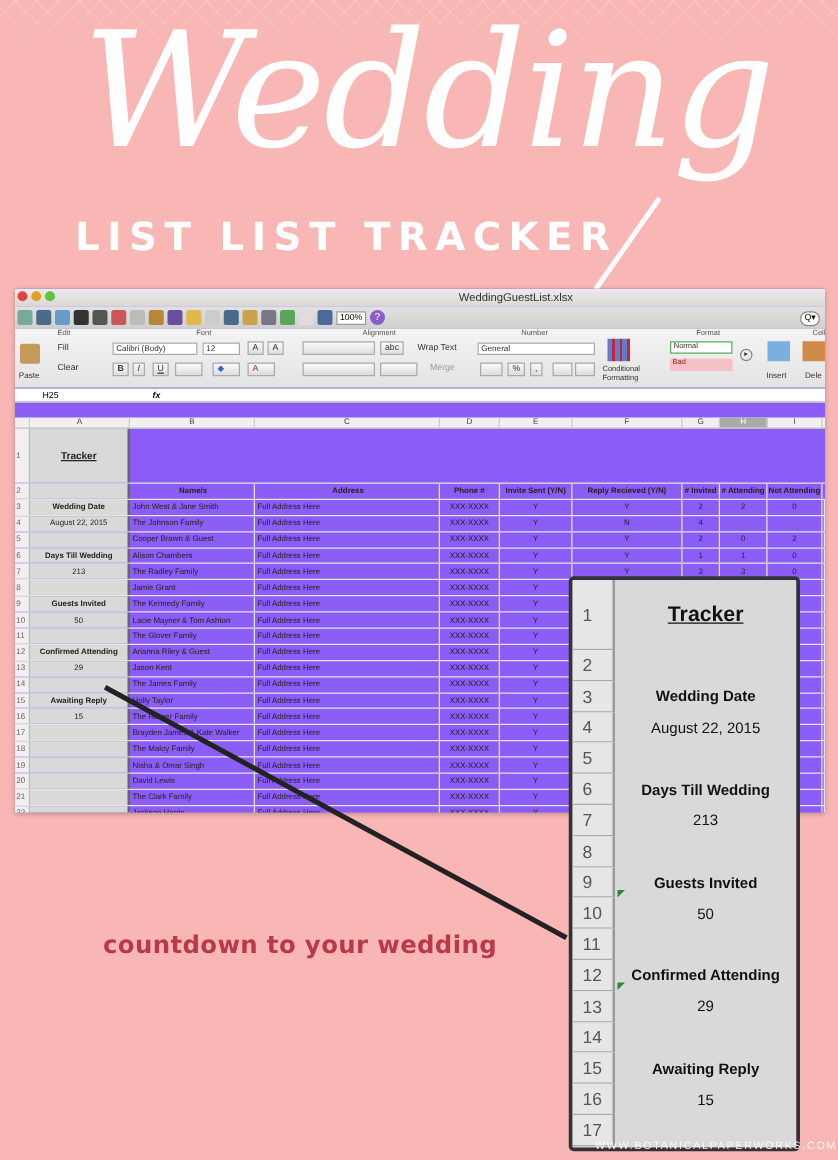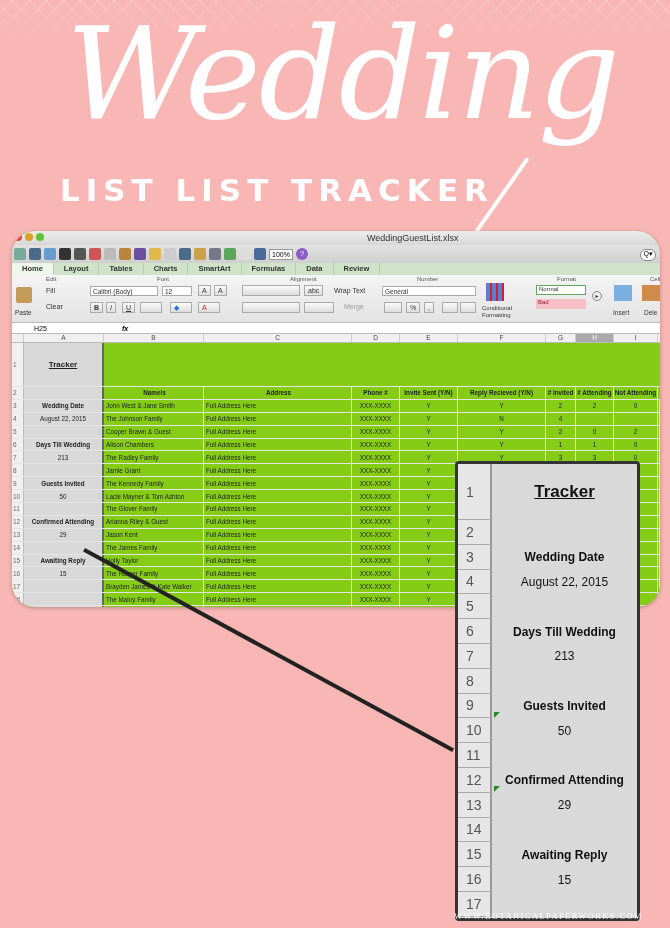--- a/index.html
+++ b/index.html
@@ -8,21 +8,21 @@
     background-image: repeating-linear-gradient(45deg, rgba(255,255,255,0.18) 0 1px, transparent 1px 12px),
                       repeating-linear-gradient(-45deg, rgba(255,255,255,0.18) 0 1px, transparent 1px 12px);
     -webkit-mask-image: linear-gradient(to bottom, #000, transparent); mask-image: linear-gradient(to bottom, #000, transparent); }
   .hero-script { position: absolute; left: 12px; top: 10px; width: 660px; text-align: center;
     font-family: "DejaVu Serif", serif; font-style: italic; font-size: 128px; color: #fff; letter-spacing: -2px; line-height: 1; }
   .hero-sub { position: absolute; left: 60px; top: 172px; font-family: "DejaVu Sans", sans-serif; font-weight: bold;
     color: #fff; font-size: 31px; letter-spacing: 6px; }
   .tail { position: absolute; left: 500px; top: 150px; width: 4px; height: 90px; background: #fff; transform: rotate(35deg); border-radius: 2px; }
 
   
-  .win { position: absolute; left: 12px; top: 231px; width: 648px; height: 376px; background: #84cc16; box-shadow: 0 1px 4px rgba(0,0,0,0.25); overflow: hidden; border-radius: 23px; }
+  .win { position: absolute; left: 12px; top: 231px; width: 648px; height: 419px; background: #8b5cf6; box-shadow: 0 1px 4px rgba(0,0,0,0.25); overflow: hidden; }
   .titlebar { height: 14px; background: linear-gradient(#ececec,#d8d8d8); position: relative; font-size: 9px; color: #333; }
   .lights { position: absolute; left: 2px; top: 2px; display: flex; gap: 3px; }
   .light { width: 8px; height: 8px; border-radius: 50%; }
   .title-text { position: absolute; left: 355px; top: 2px; }
   .toolbar { height: 18px; background: linear-gradient(#e2e2e2,#cfcfcf); display: flex; align-items: center; gap: 3px; padding-left: 2px; font-size: 8px; }
   .tb-icon { width: 12px; height: 12px; border-radius: 2px; display: inline-block; }
   .zoombox { border: 1px solid #999; background: #fff; font-size: 7px; padding: 0 2px; height: 11px; line-height: 10px; }
   .help { width: 12px; height: 12px; border-radius: 50%; background: #8a5cc8; color: #fff; font-size: 8px; text-align: center; line-height: 12px; }
   .search { position: absolute; right: 4px; top: 18px; width: 16px; height: 12px; border: 1px solid #888; border-radius: 6px; background: #fff; font-size: 7px; text-align:center; }
   .ribbon-tabs { height: 12px; background: #cfe3c9; display: flex; font-size: 7.5px; font-weight: bold; color: #333; }
@@ -59,21 +59,21 @@
   .callout { position: absolute; left: 455px; top: 461px; width: 185px; height: 460px; background: #d9d9d9; border: 3px solid #333; border-radius: 4px; overflow: hidden; }
   .co-row { display: flex; height: 24.8px; border-bottom: 0; }
   .co-rn { width: 34px; background: #e6e6e6; border-right: 2px solid #999; border-bottom: 1px solid #aaa; color: #555; font-size: 14px; display: flex; align-items: center; padding-left: 8px; }
   .co-c { flex: 1; display: flex; align-items: center; justify-content: center; font-size: 12px; color: #111; font-family: "Liberation Sans", sans-serif; }
   .co-c.b { font-weight: bold; }
   .co-title { font-size: 17px; font-weight: bold; text-decoration: underline; }
   .flag { width: 0; height: 0; border-top: 6px solid #2a8a2a; border-right: 6px solid transparent; position: absolute; }
   .pointer { position: absolute; left: 85px; top: 548px; width: 420px; height: 4px; background: #222; transform-origin: 0 0; transform: rotate(28.5deg); }
 
   .promo { position: absolute; left: 40px; top: 742px; width: 400px; text-align: center; color: #b9394a; font-family: "DejaVu Sans", sans-serif; font-weight: bold; font-size: 19.5px; line-height: 27px; letter-spacing: 0.3px; }
-  .website { position: absolute; left: 454px; top: 911px; font-size: 8.5px; color: #fff; letter-spacing: 1.4px; opacity: 0.9; font-family: Liberation Serif, serif; }
+  .website { position: absolute; left: 476px; top: 911px; font-size: 8.5px; color: #fff; letter-spacing: 1.4px; opacity: 0.9; }
 </style>
 </head>
 <body>
 
 <div class="pattern"></div>
 <div class="hero-script">Wedding</div>
 <div class="tail"></div>
 <div class="hero-sub">LIST LIST TRACKER</div>
 
 <div class="win">
@@ -100,30 +100,20 @@
     <span class="tb-icon" style="background:#4a6a8a"></span>
     <span class="tb-icon" style="background:#c9a24a"></span>
     <span class="tb-icon" style="background:#778"></span>
     <span class="tb-icon" style="background:#5aa55a"></span>
     <span class="tb-icon" style="background:#ddd"></span>
     <span class="tb-icon" style="background:#4a6a9a"></span>
     <span class="zoombox">100%</span>
     <span class="help">?</span>
   </div>
   <span class="search">Q▾</span>
-  <div class="ribbon-tabs">
-    <span class="rtab active">Home</span>
-    <span class="rtab">Layout</span>
-    <span class="rtab">Tables</span>
-    <span class="rtab">Charts</span>
-    <span class="rtab">SmartArt</span>
-    <span class="rtab">Formulas</span>
-    <span class="rtab">Data</span>
-    <span class="rtab">Review</span>
-  </div>
   <div class="ribbon">
     <span class="grp-label" style="left:34px">Edit</span>
     <span class="grp-label" style="left:145px">Font</span>
     <span class="grp-label" style="left:278px">Alignment</span>
     <span class="grp-label" style="left:405px">Number</span>
     <span class="grp-label" style="left:545px">Format</span>
     <span class="grp-label" style="left:638px">Cells</span>
     <span style="position:absolute;left:4px;top:12px;width:16px;height:16px;background:#c49a5a;border-radius:2px"></span>
     <span style="position:absolute;left:3px;top:34px;font-size:6.5px">Paste</span>
     <span style="position:absolute;left:34px;top:12px;font-size:7px">Fill</span>
@@ -585,15 +575,16 @@
       <div class="co-row">
         <div class="co-rn">17</div>
         <div class="co-c"></div>
       </div>
     </div>
   <span class="flag" style="left:36px;top:248px"></span>
   <span class="flag" style="left:36px;top:322px"></span>
 </div>
 
 <div class="promo">
+  <div>countdown to your wedding</div>
 </div>
 
 <div class="website">WWW.BOTANICALPAPERWORKS.COM</div>
 
 </body></html>

